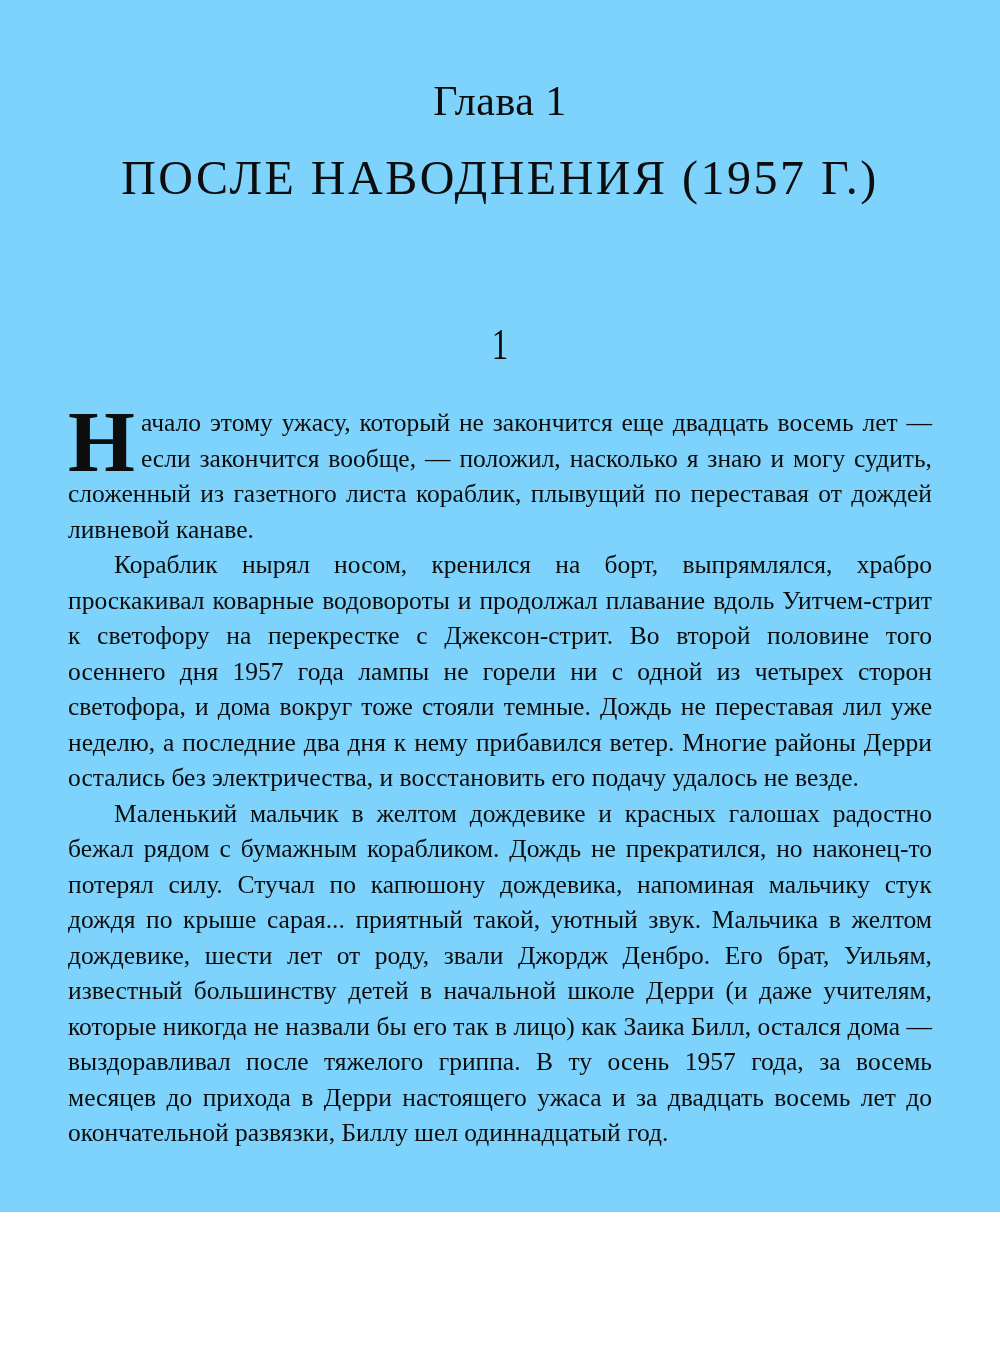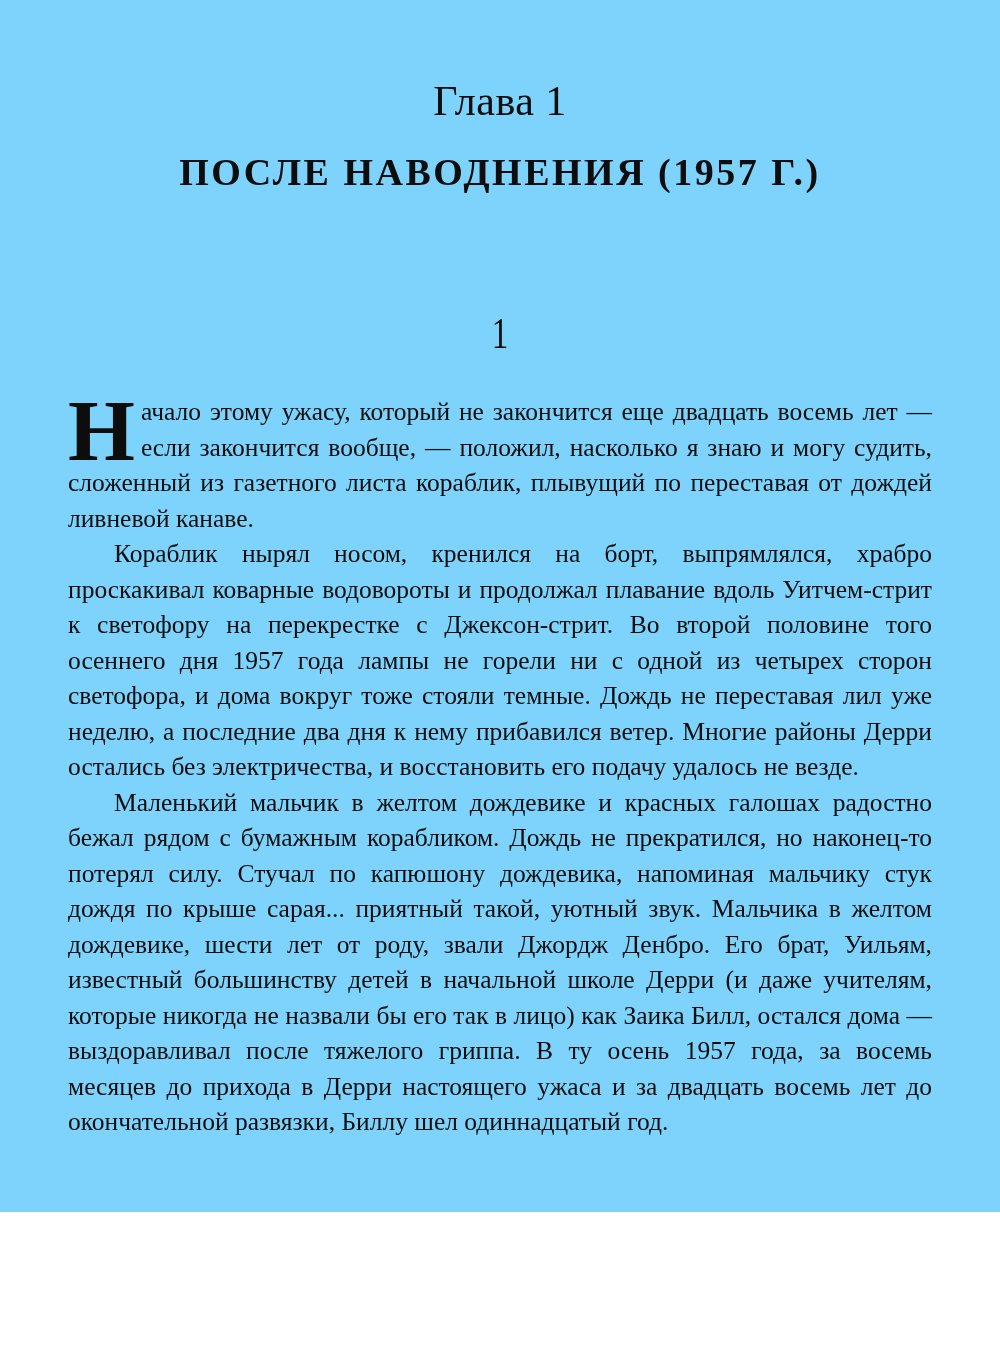--- a/index.html
+++ b/index.html
@@ -21,24 +21,24 @@
     text-align: center;
     padding-top: 78px;
   }
   .chapter-number {
     font-size: 42px;
     letter-spacing: 0.5px;
     line-height: 1.1;
     font-weight: 400;
   }
   .chapter-title {
-    font-size: 38px;
+    font-size: 48px;
     letter-spacing: 2.5px;
     margin-top: 26px;
-    font-weight: 700;
+    font-weight: 400;
     white-space: nowrap;
   }
   .section-mark {
     text-align: center;
     margin-top: 118px;
     font-size: 44px;
     line-height: 1;
     font-family: "Liberation Serif", serif;
     font-weight: 300;
     transform: scaleX(0.75);

